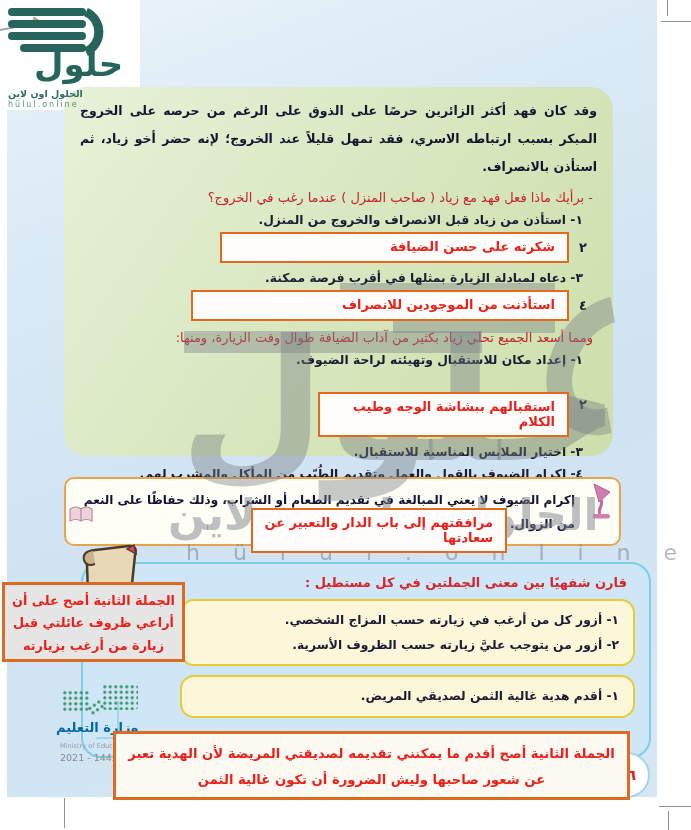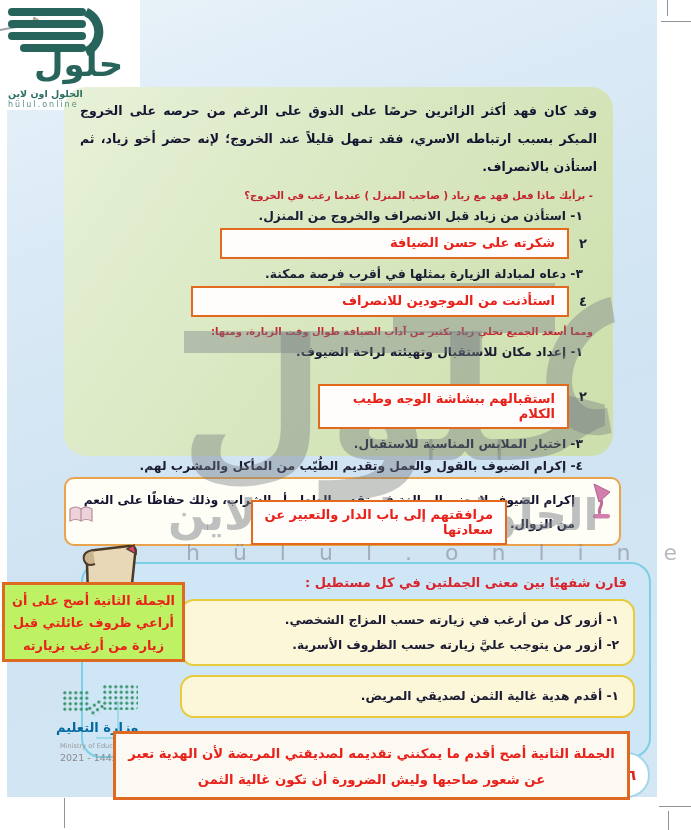--- a/index.html
+++ b/index.html
@@ -27,21 +27,21 @@
   .hulul-tag { position:absolute; left:4px; top:84px; width:126px; font-size:9.5px; font-weight:bold; color:#2f6f64; direction:rtl; text-align:left; }
   .hulul-tag-en { position:absolute; left:4px; top:96px; font-size:8px; letter-spacing:2px; color:#5b8d85; }
 
   .pencil-mark { position:absolute; left:0; top:14px; z-index:6; }
 
   
   .green-box { position:absolute; left:64px; top:87px; width:549px; height:369px; border-radius:22px;
                background:linear-gradient(125deg,#e7f1d8 0%,#d7e6bd 55%,#cddfab 100%);
                direction:rtl; padding:10px 16px 0 12px; }
   .intro { font-size:12.5px; font-weight:bold; color:#141430; line-height:2.25; text-align:justify; padding-left:4px; }
-  .red-q { font-size:10px; font-weight:bold; color:#c4242e; margin-top:9px; padding-right:4px; }
+  .red-q { font-size:13px; font-weight:normal; color:#c4242e; margin-top:9px; padding-right:4px; }
   .item  { font-size:12.3px; font-weight:bold; color:#1b1b33; margin-top:8px; padding-right:14px; }
   .ans-row { display:flex; align-items:center; gap:10px; margin:5px 10px 0 0; }
   .ans-num { font-size:13px; font-weight:bold; color:#1b1b33; }
   .ans-box { position:relative; z-index:8; border:2.5px solid #e2691e; background:#fffdfb; color:#e8221b;
              font-weight:bold; font-size:13px; padding:5px 12px 6px 8px; text-align:right; min-height:31px; }
   .w1 { width:349px; } .w2 { width:378px; } .w3 { width:251px;margin-top:20px; } .w4 { width:256px; }
   .gap-wide { gap:72px; }
 
   
   .note-box { position:absolute; left:64px; top:477px; width:557px; height:69px; border:2px solid #e9a34c;
@@ -67,21 +67,21 @@
   
   .blue-box { position:absolute; left:81px; top:562px; width:570px; height:196px; background:#cfe6f6;
               border:2.5px solid #7ccfe5; border-radius:20px; direction:rtl; padding:11px 22px 0 8px;text-align:right; }
   .compare-title { color:#d8242c; font-weight:bold; font-size:13px; }
   .yellow { width:455px; border:2px solid #e8ca3d; background:#fdf7da; border-radius:14px;
             margin:9px -8px 0 auto; padding:7px 14px; font-size:12.3px; font-weight:bold; color:#1b1b33; line-height:2.0; }
   .scroll-icon { position:absolute; left:-6px; top:-20px; z-index:3; }
 
   
   .ans-left { position:absolute; left:2px; top:582px; width:183px; height:80px; border:3px solid #dd6a20;
-              background:#bef264; z-index:10; color:#e8221b; font-weight:bold; font-size:12.8px; text-align:center;
+              background:#e5e5e5; z-index:10; color:#e8221b; font-weight:bold; font-size:12.8px; text-align:center;
               direction:rtl; padding:5px 4px; line-height:1.75; }
   .ans-bottom { position:absolute; left:113px; top:731px; width:517px; height:69px; border:3px solid #dd6a20;
                 background:#fcf9f3; z-index:10; color:#e8221b; font-weight:bold; font-size:13.2px; text-align:center;
                 direction:rtl; padding:7px 12px; line-height:1.95; }
 
   
   .page-circle { position:absolute; left:604px; top:752px; width:46px; height:46px; border-radius:50%;
                  background:#fff; border:2px solid #a5d6ea; z-index:4; color:#e02424; font-weight:bold;
                  font-size:15px; text-align:center; line-height:42px; }
   .ministry { position:absolute; left:56px; top:682px; width:110px; z-index:4; }

